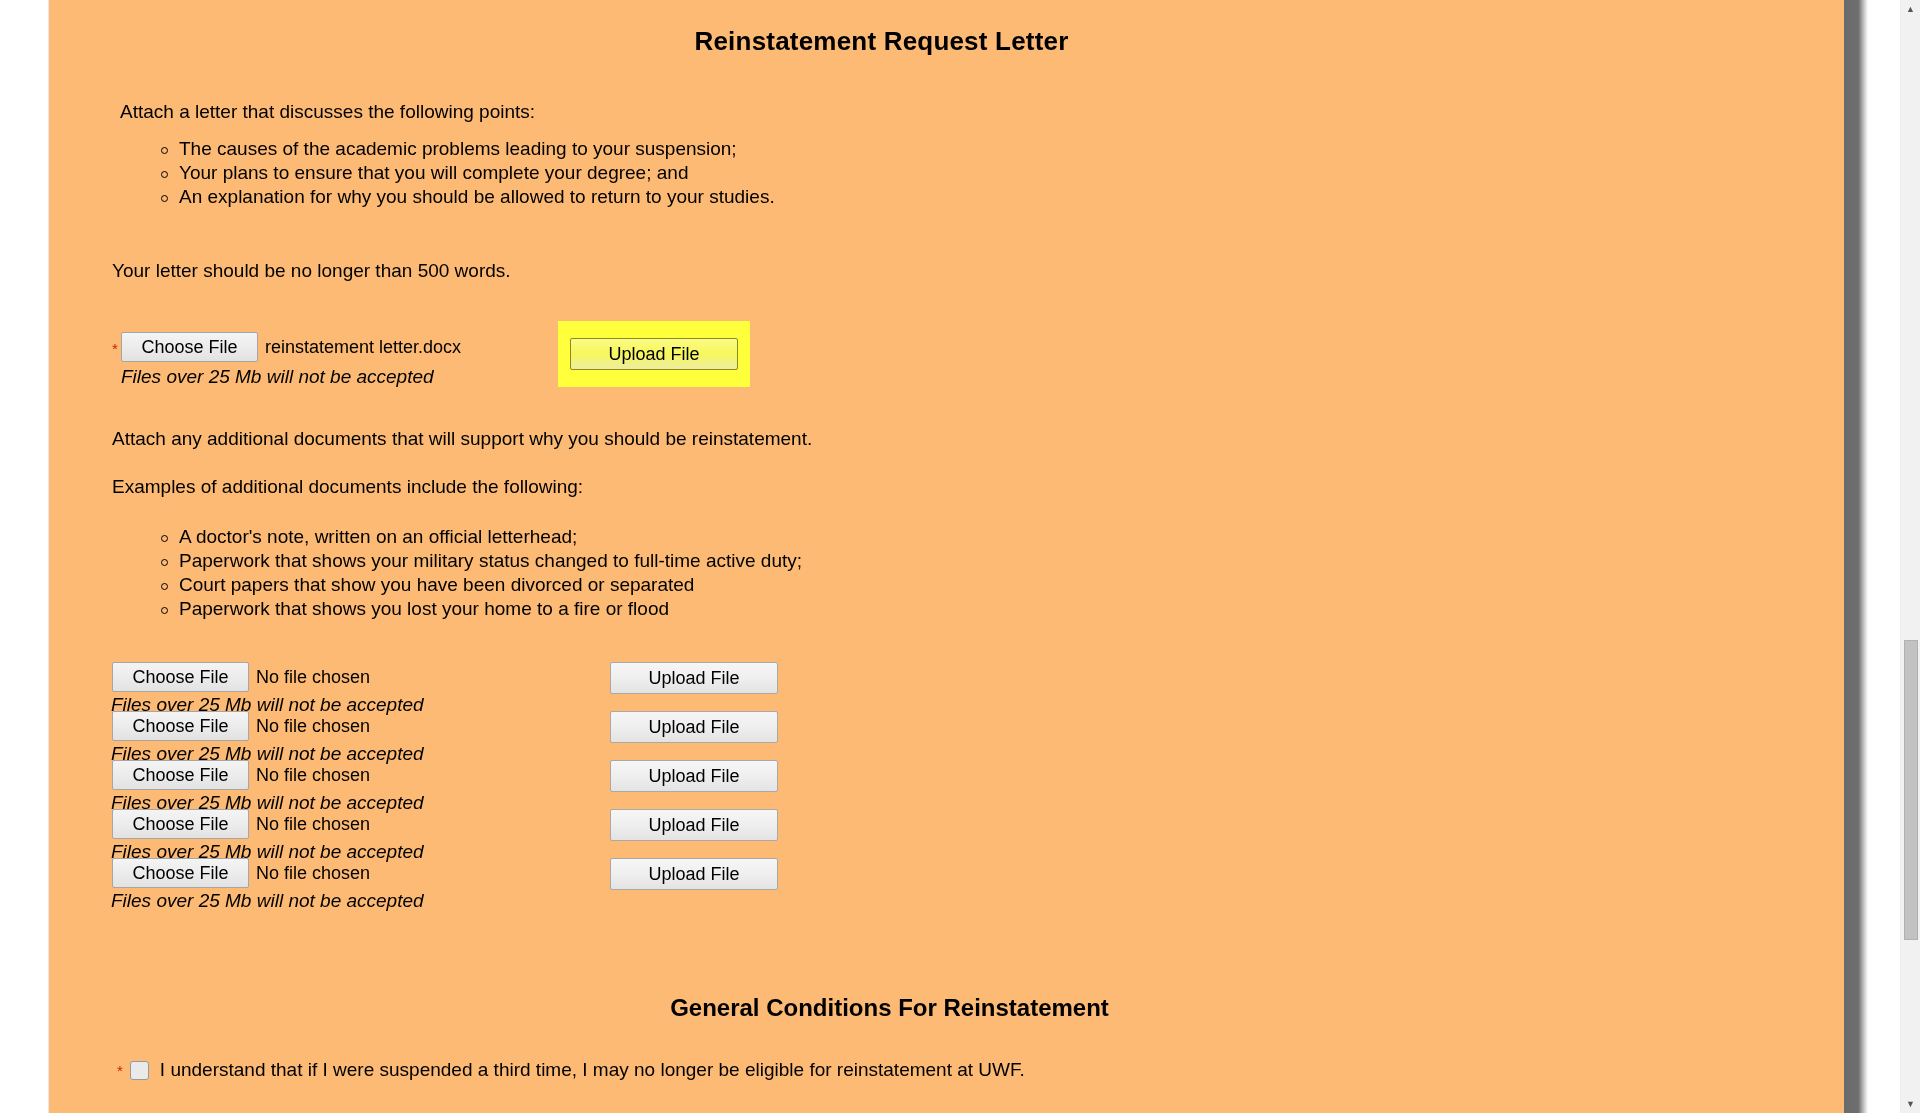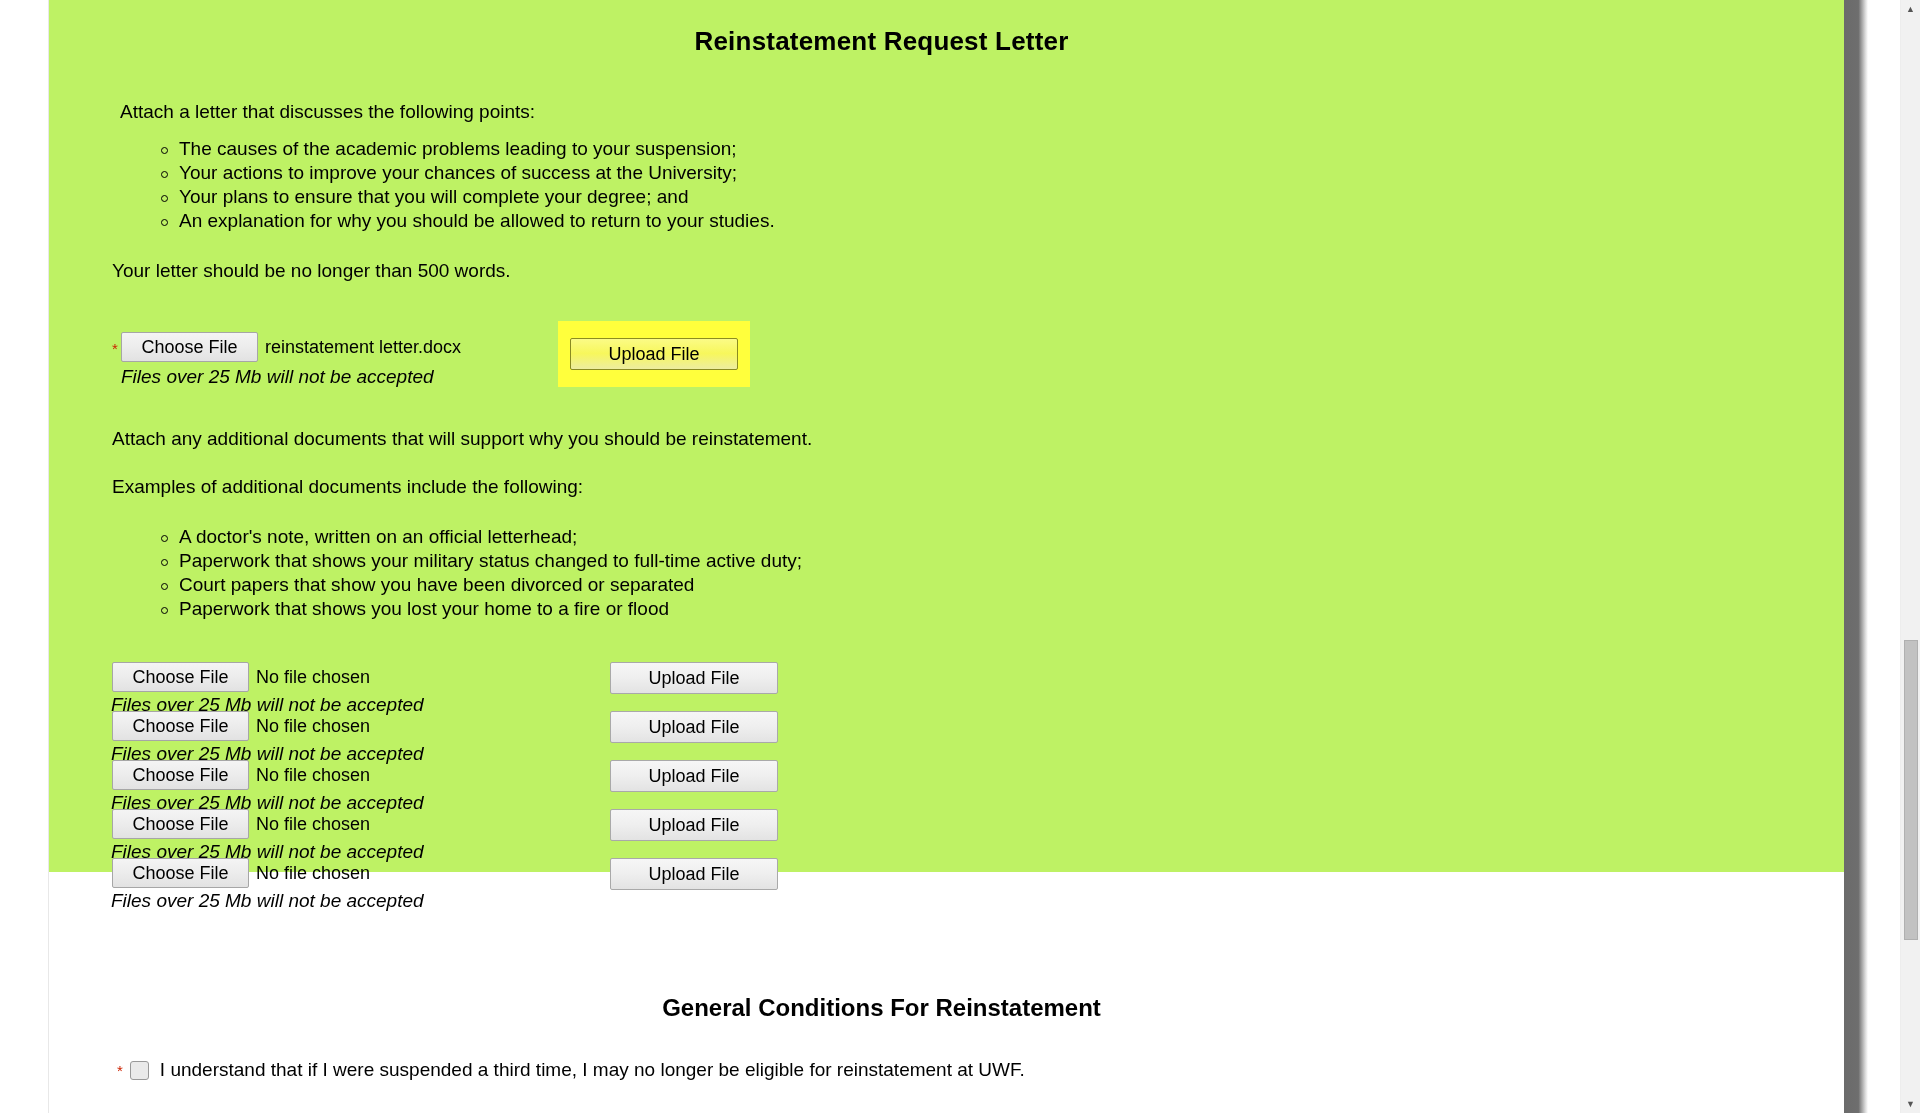--- a/index.html
+++ b/index.html
@@ -70,22 +70,22 @@
     background: #c2c2c2;
     border: 1px solid #b0b0b0;
   }
 
   
   .content {
     position: absolute;
     left: 49px;
     top: 0;
     width: 1795px;
-    height: 872px;
-    background: #bef264;
+    height: 1113px;
+    background: #fdba74;
     color: #000000;
   }
 
   .page-title {
     text-align: center;
     font-size: 26px;
     font-weight: bold;
     color: #000;
     margin: 0;
     padding-top: 26px;
@@ -237,21 +237,20 @@
   <div class="left-rule"></div>
 
   <div class="content">
 
     <h1 class="page-title">Reinstatement Request Letter</h1>
 
     <div class="body-text" style="position:absolute; left:71px; top:100px;">Attach a letter that discusses the following points:</div>
 
     <ul class="bullets" style="position:absolute; left:108px; top:137px; width:1000px;">
       <li>The causes of the academic problems leading to your suspension;</li>
-      <li>Your actions to improve your chances of success at the University;</li>
       <li>Your plans to ensure that you will complete your degree; and</li>
       <li>An explanation for why you should be allowed to return to your studies.</li>
     </ul>
 
     <div class="body-text" style="position:absolute; left:63px; top:259px;">Your letter should be no longer than 500 words.</div>
 
     <div style="position:absolute; left:63px; top:332px; width:900px;">
       <span class="req-star">*</span>
       <span style="display:inline-flex; align-items:center; margin-left:9px;">
         <button class="choose-file-btn">Choose File</button>
@@ -317,21 +316,21 @@
         <span style="display:inline-flex; align-items:center;">
           <button class="choose-file-btn">Choose File</button>
           <span class="file-name">No file chosen</span>
         </span>
         <div class="note-text" style="margin-top:2px; margin-left:-1px;">Files over 25 Mb will not be accepted</div>
         <button class="upload-file-btn" style="position:absolute; left:498px; top:0px;">Upload File</button>
       </div>
 
     </div>
 
-    <h2 class="section-title" style="position:absolute; left:0; top:994px; width:100%;">General Conditions For Reinstatement</h2>
+    <h2 class="section-title" style="position:absolute; left:8px; top:994px; width:100%;">General Conditions For Reinstatement</h2>
 
     <div class="checkbox-row" style="left:68px; top:1059px;">
       <span class="req-star" style="position:static; margin-right:7px;">*</span>
       <span class="checkbox-box"></span>
       <span class="checkbox-label">I understand that if I were suspended a third time, I may no longer be eligible for reinstatement at UWF.</span>
     </div>
 
   </div>
 
   <div class="right-dark-band"></div>

